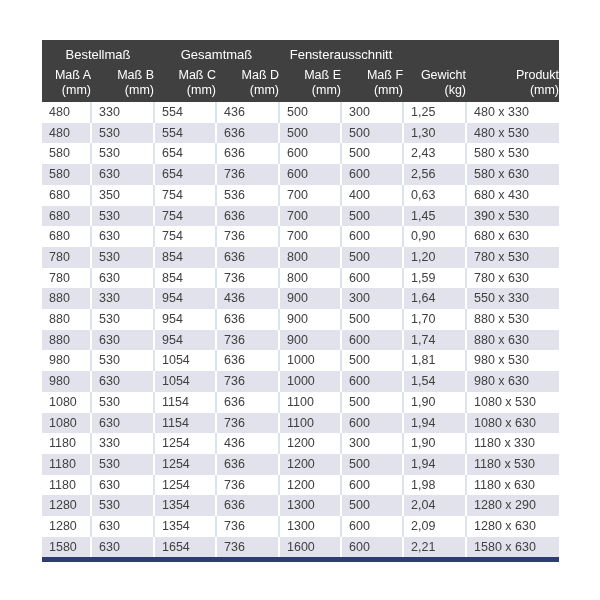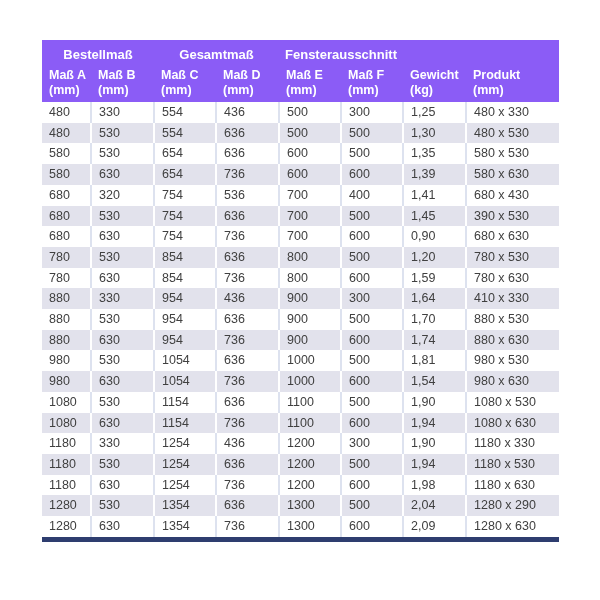--- a/index.html
+++ b/index.html
@@ -18,33 +18,33 @@
   table.size-table {
     position: absolute;
     left: 42px;
     top: 40px;
     width: 517px;
     border-collapse: collapse;
     table-layout: fixed;
     border-bottom: 5px solid #2e3d6f;
   }
   thead th {
-    background: #8b5cf6;
+    background: #404040;
     color: #ffffff;
-    font-weight: bold;
+    font-weight: normal;
     vertical-align: bottom;
   }
   tr.group-row th {
     text-align: center;
     font-size: 13px;
     height: 20px;
     padding: 2px 0 0 0;
   }
   tr.col-row th {
-    text-align: left;
+    text-align: right;
     font-size: 12.5px;
     height: 36px;
     padding: 0 0 4px 7px;
     line-height: 15px;
     vertical-align: bottom;
   }
   tbody td {
     font-size: 12.5px;
     color: #404040;
     height: 20.7px;
@@ -111,41 +111,41 @@
           <td>1,30</td>
           <td>480 x 530</td>
         </tr>
         <tr class="plain">
           <td>580</td>
           <td>530</td>
           <td>654</td>
           <td>636</td>
           <td>600</td>
           <td>500</td>
-          <td>1,35</td>
+          <td>2,43</td>
           <td>580 x 530</td>
         </tr>
         <tr class="shaded">
           <td>580</td>
           <td>630</td>
           <td>654</td>
           <td>736</td>
           <td>600</td>
           <td>600</td>
-          <td>1,39</td>
+          <td>2,56</td>
           <td>580 x 630</td>
         </tr>
         <tr class="plain">
           <td>680</td>
-          <td>320</td>
+          <td>350</td>
           <td>754</td>
           <td>536</td>
           <td>700</td>
           <td>400</td>
-          <td>1,41</td>
+          <td>0,63</td>
           <td>680 x 430</td>
         </tr>
         <tr class="shaded">
           <td>680</td>
           <td>530</td>
           <td>754</td>
           <td>636</td>
           <td>700</td>
           <td>500</td>
           <td>1,45</td>
@@ -182,21 +182,21 @@
           <td>780 x 630</td>
         </tr>
         <tr class="shaded">
           <td>880</td>
           <td>330</td>
           <td>954</td>
           <td>436</td>
           <td>900</td>
           <td>300</td>
           <td>1,64</td>
-          <td>410 x 330</td>
+          <td>550 x 330</td>
         </tr>
         <tr class="plain">
           <td>880</td>
           <td>530</td>
           <td>954</td>
           <td>636</td>
           <td>900</td>
           <td>500</td>
           <td>1,70</td>
           <td>880 x 530</td>
@@ -294,15 +294,25 @@
         <tr class="plain">
           <td>1280</td>
           <td>630</td>
           <td>1354</td>
           <td>736</td>
           <td>1300</td>
           <td>600</td>
           <td>2,09</td>
           <td>1280 x 630</td>
         </tr>
+        <tr class="shaded">
+          <td>1580</td>
+          <td>630</td>
+          <td>1654</td>
+          <td>736</td>
+          <td>1600</td>
+          <td>600</td>
+          <td>2,21</td>
+          <td>1580 x 630</td>
+        </tr>
       </tbody>
   </table>
 </div>
 
 </body></html>

